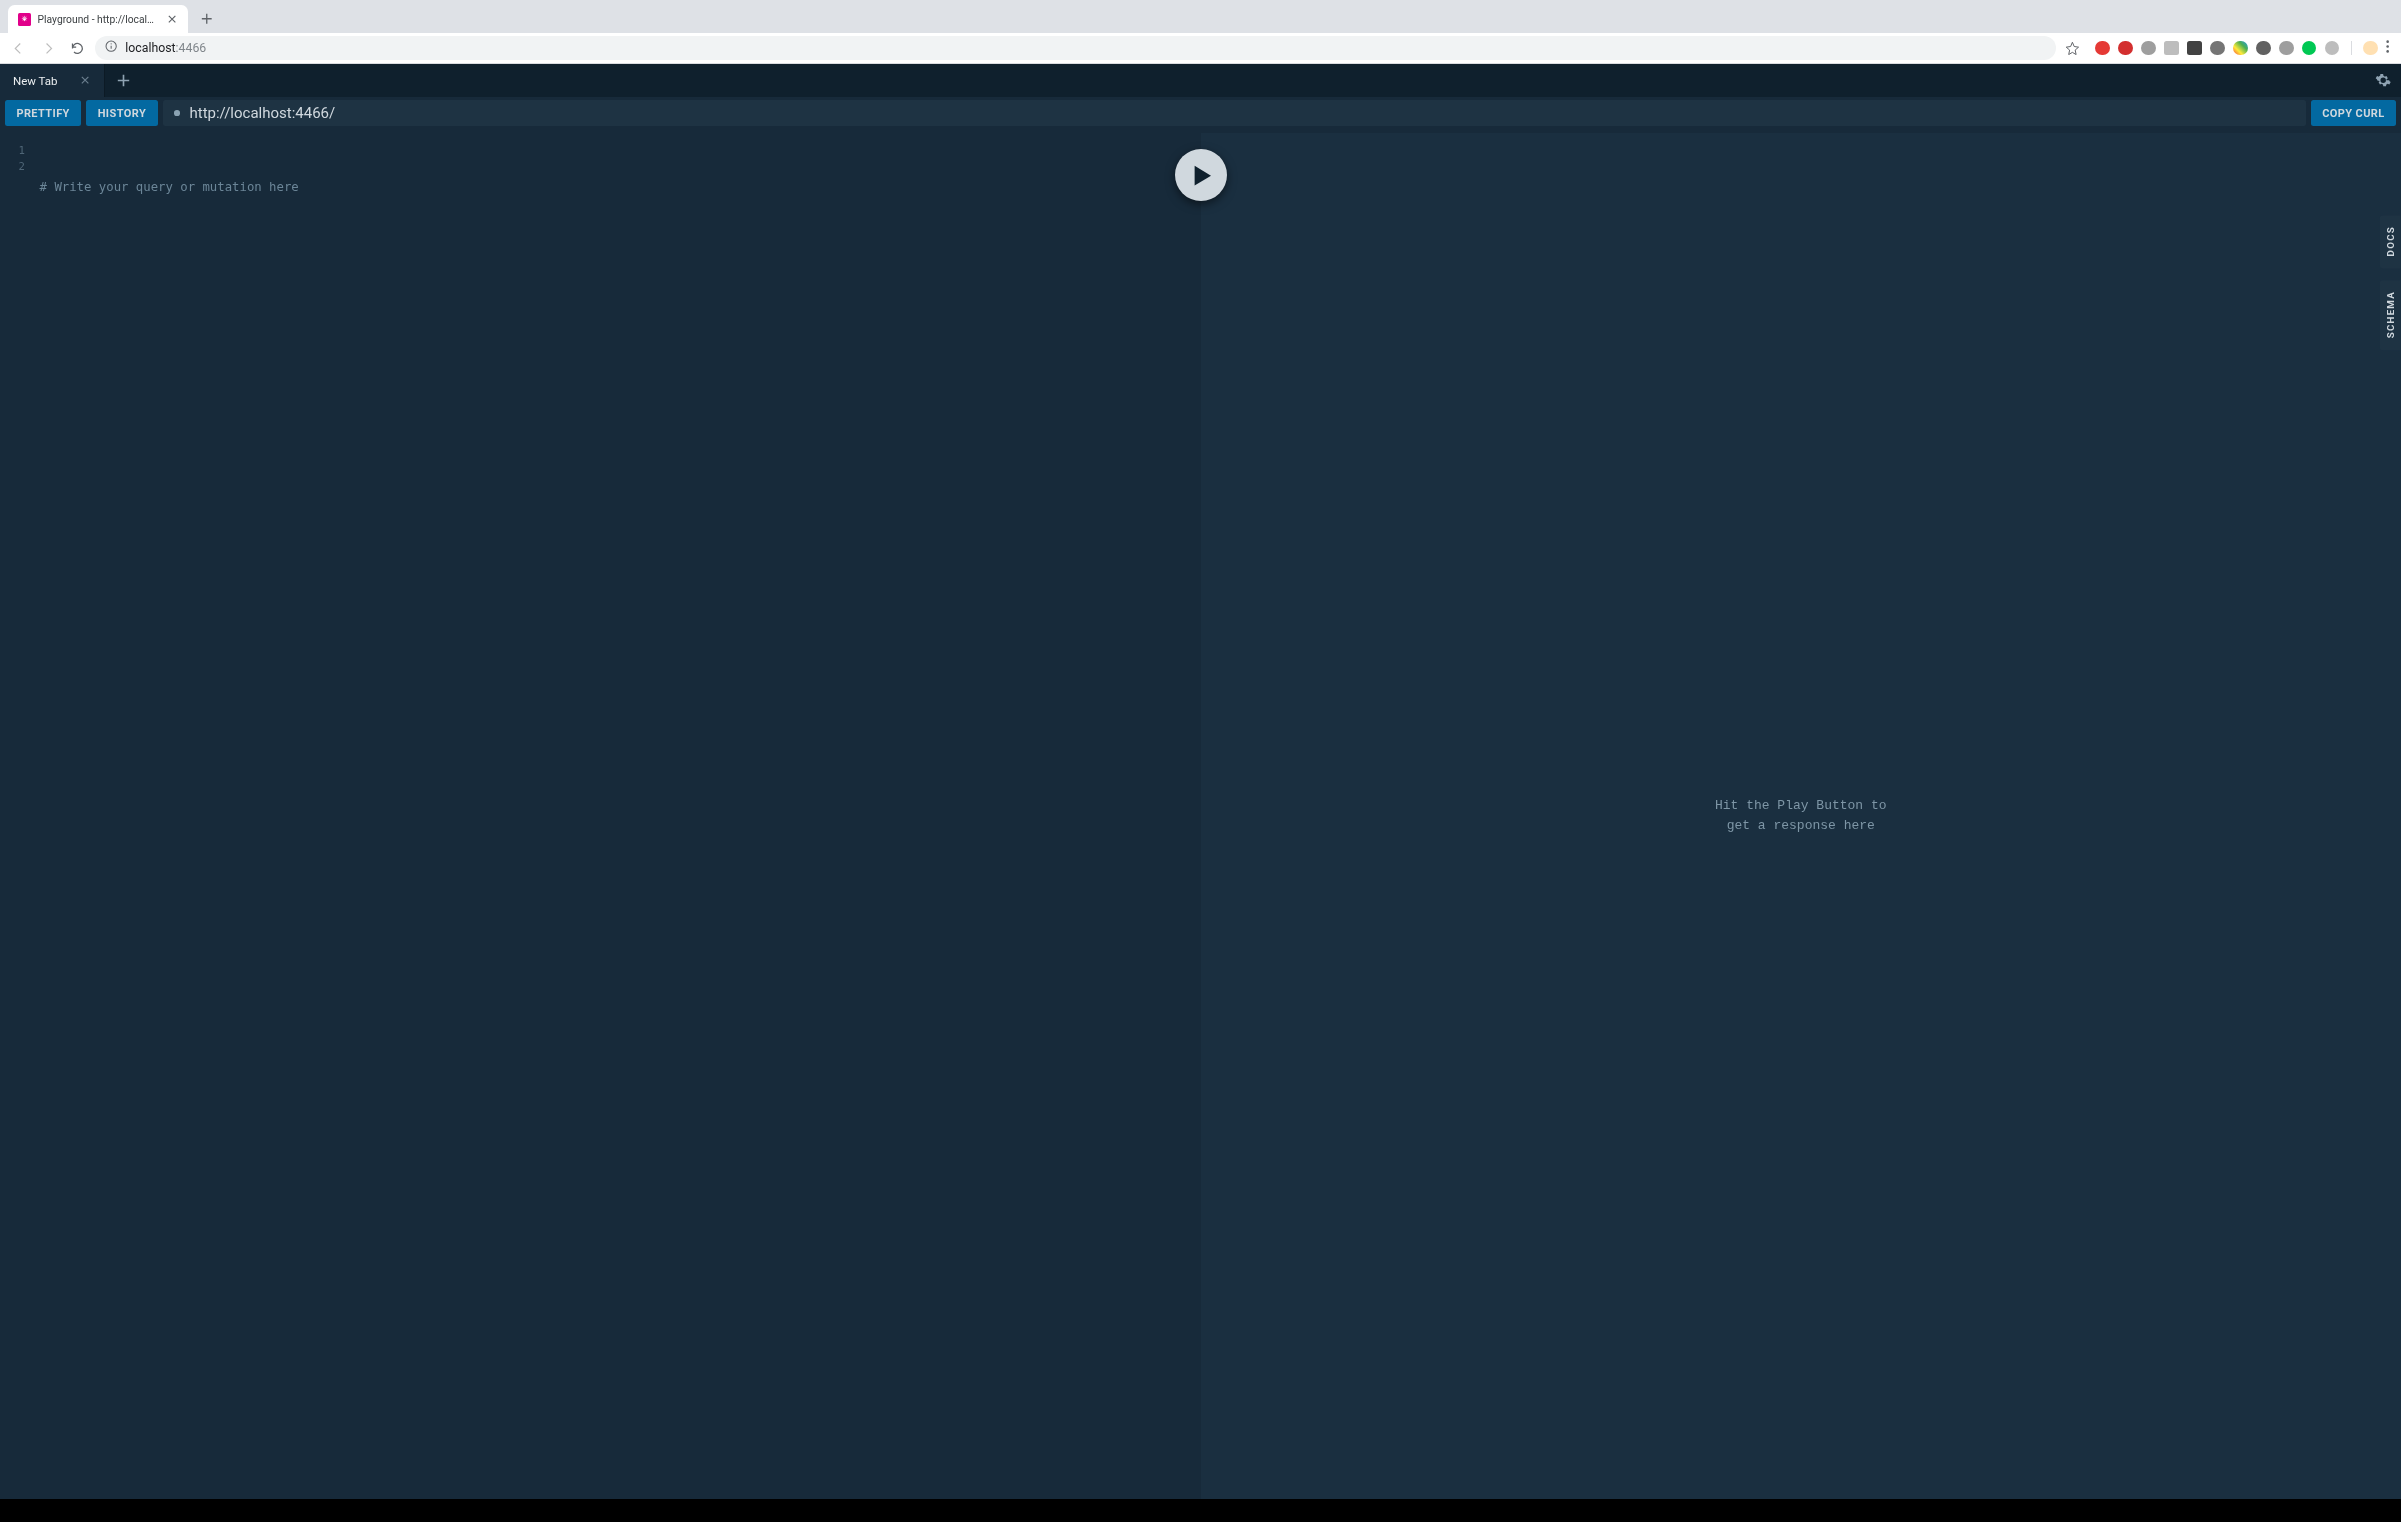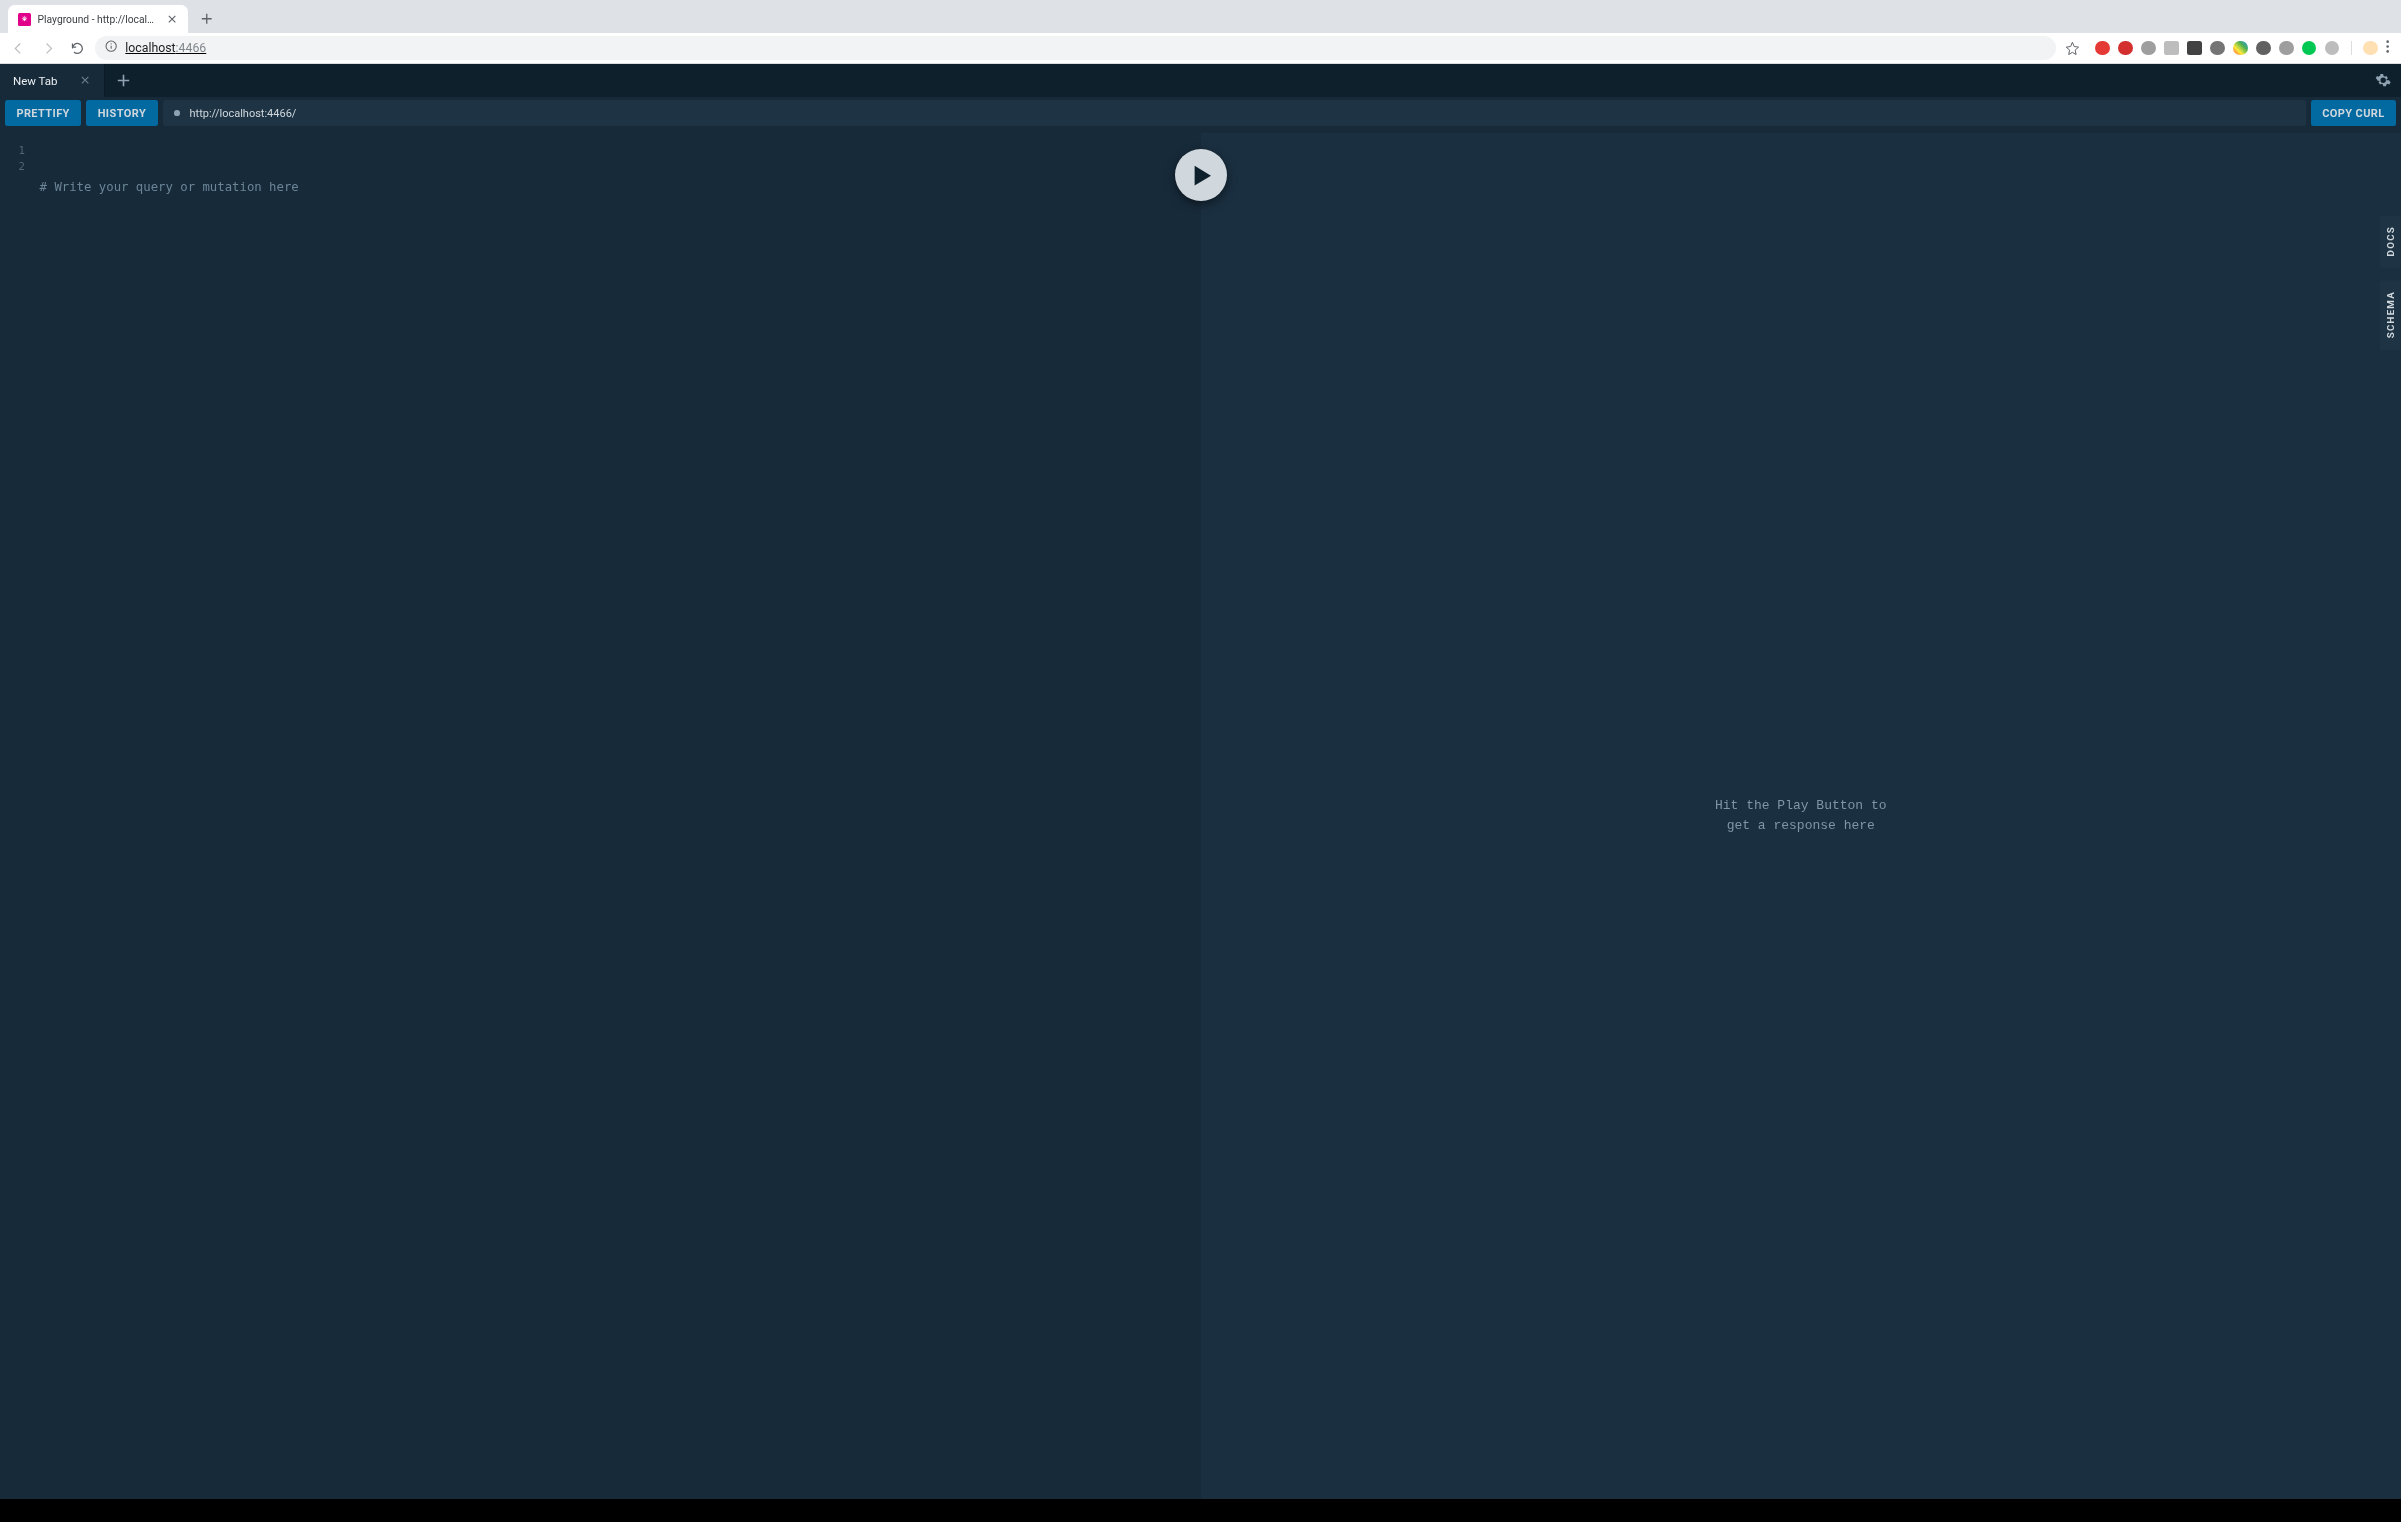--- a/index.html
+++ b/index.html
@@ -19,21 +19,21 @@
     width: 13px; height: 13px; background: #e1008a;
     border-radius: 1.6px; display: flex; align-items: center; justify-content: center;
   }
   .favicon svg { width: 9px; height: 9px; }
   .tab-title { white-space: nowrap; overflow: hidden; text-overflow: ellipsis; flex: 1; }
   .tab-close { width: 13px; height: 13px; display:flex; align-items:center; justify-content:center; color:#5f6368; cursor:pointer; }
   .new-tab-btn { width: 23px; height: 23px; margin-left: 6.6px; margin-bottom: 2.5px; display:flex; align-items:center; justify-content:center; color:#5f6368; cursor:pointer; }
 
   .toolbar-row {
     background: #fff; height: 31px; display: flex; align-items: center;
-    padding: 0 6.6px; gap: 4.9px; border-bottom: 0.8px solid #dadce0; text-decoration: underline;
+    padding: 0 6.6px; gap: 4.9px; border-bottom: 0.8px solid #dadce0;
   }
   .nav-btn { width: 24.6px; height: 24.6px; display:flex; align-items:center; justify-content:center; color:#bdbdbd; border-radius: 50%; }
   .nav-btn.active { color:#5f6368; cursor:pointer; }
   .omnibox {
     flex: 1; height: 24.6px; background: #f1f3f4; border-radius: 12.3px;
     display: flex; align-items: center; padding: 0 9.8px; gap: 8.2px;
     font-size: 12.3px; color: #202124;
   }
   .omnibox .info-icon { color:#5f6368; }
   .omnibox .url-host { color:#202124; }
@@ -59,21 +59,21 @@
   .action-bar {
     height:26px; margin:3.3px 4.9px 0 4.9px; display:flex; align-items:stretch; gap:4.9px;
   }
   .action-btn {
     display:flex; align-items:center; padding:0 11.5px;
     background:#0369a1; color:#d0d8de; font-size:11px; font-weight:700;
     letter-spacing:0.4px; border-radius:2.5px; cursor:pointer; text-transform:uppercase;
   }
   .endpoint-box {
     flex:1; display:flex; align-items:center; gap:9.8px; padding:0 11.5px;
-    background:#1e3343; border-radius:2.5px; color:#d0d8de; font-size:11px;
+    background:#1e3343; border-radius:2.5px; color:#d0d8de; font-size:15px;
   }
   .status-dot { width:5.7px; height:5.7px; border-radius:50%; background:#8aa2b2; }
 
   .workspace { flex:1; display:flex; min-height:0; position:relative; margin:6.6px 0 0 0; }
 
   .editor-pane { flex:1; background:#172a3a; position:relative; display:flex; }
   .gutter { width:33px; padding-top:9.8px; text-align:right; font-family: "SFMono-Regular", Consolas, monospace; font-size:10.7px; color:#4e6576; }
   .gutter div { padding-right:8.2px; height:16.4px; line-height:16.4px; }
   .code { flex:1; padding:9.8px 6.6px 0 6.6px; font-family: "SFMono-Regular", Consolas, monospace; font-size:12.3px; color:#6b8597; }
   .code .line { height:16.4px; line-height:16.4px; white-space:pre;margin-top:36px; }

